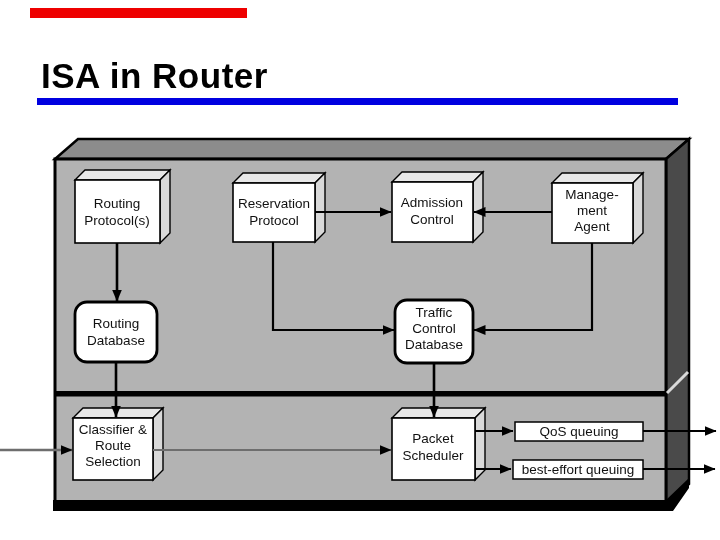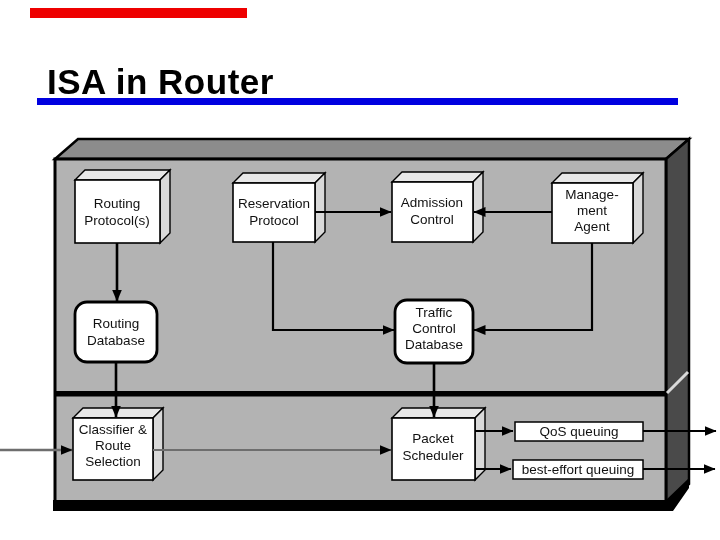--- a/index.html
+++ b/index.html
@@ -8,21 +8,21 @@
     width:720px;height:540px;
     background:#ffffff;
     overflow:hidden;
     font-family:"Liberation Sans", sans-serif;
   }
   .accent-bar{
     position:absolute;left:30px;top:8px;width:217px;height:10px;
     background:#ee0000;
   }
   .slide-title{
-    position:absolute;left:37px;top:52px;margin:10px;
+    position:absolute;left:37px;top:52px;margin:4px;
     font-size:35px;font-weight:bold;color:#000;letter-spacing:.5px;
     font-family:"Liberation Sans", sans-serif;
   }
   .title-underline{
     position:absolute;left:37px;top:98px;width:641px;height:7px;
     background:#0000e0;
   }
   svg{position:absolute;left:0;top:0;}
   .slab-front{fill:#b3b3b3;stroke:#000;stroke-width:3;}
   .slab-top{fill:#8c8c8c;stroke:#000;stroke-width:2.5;}

